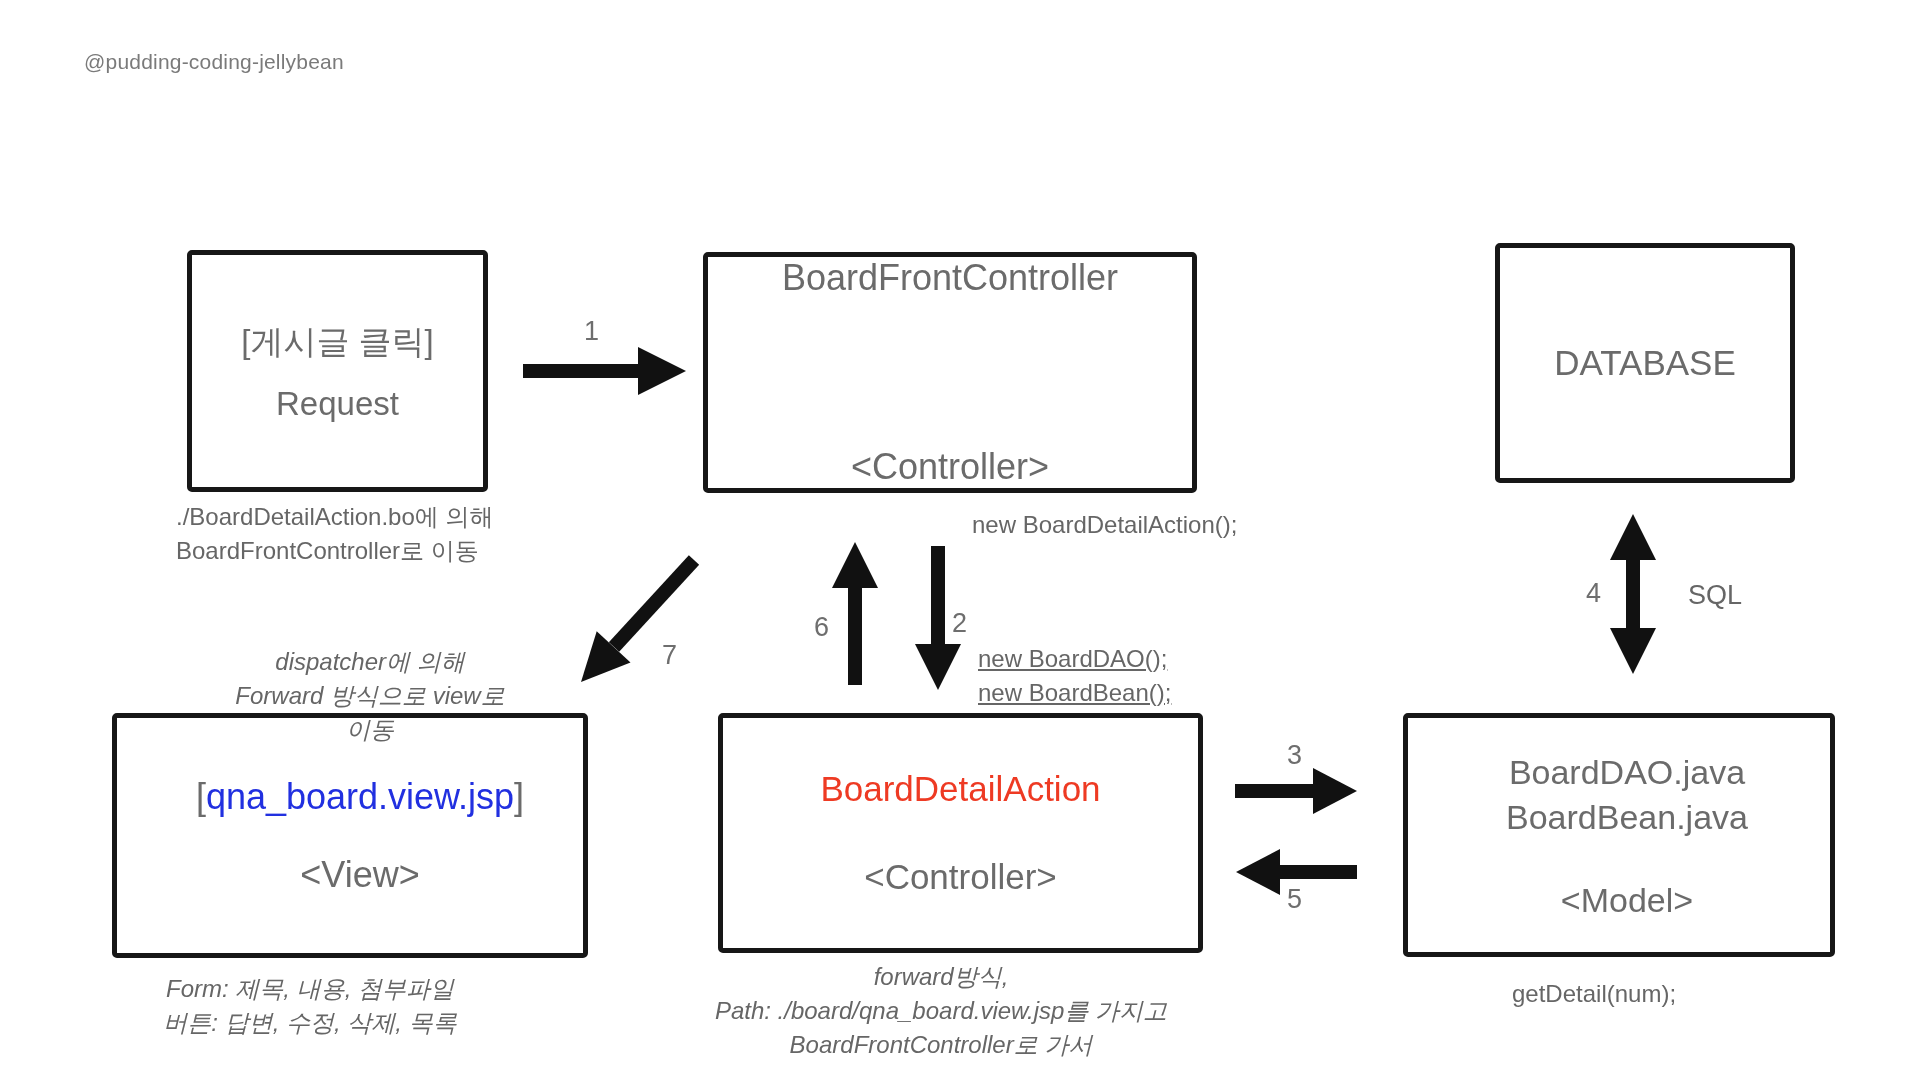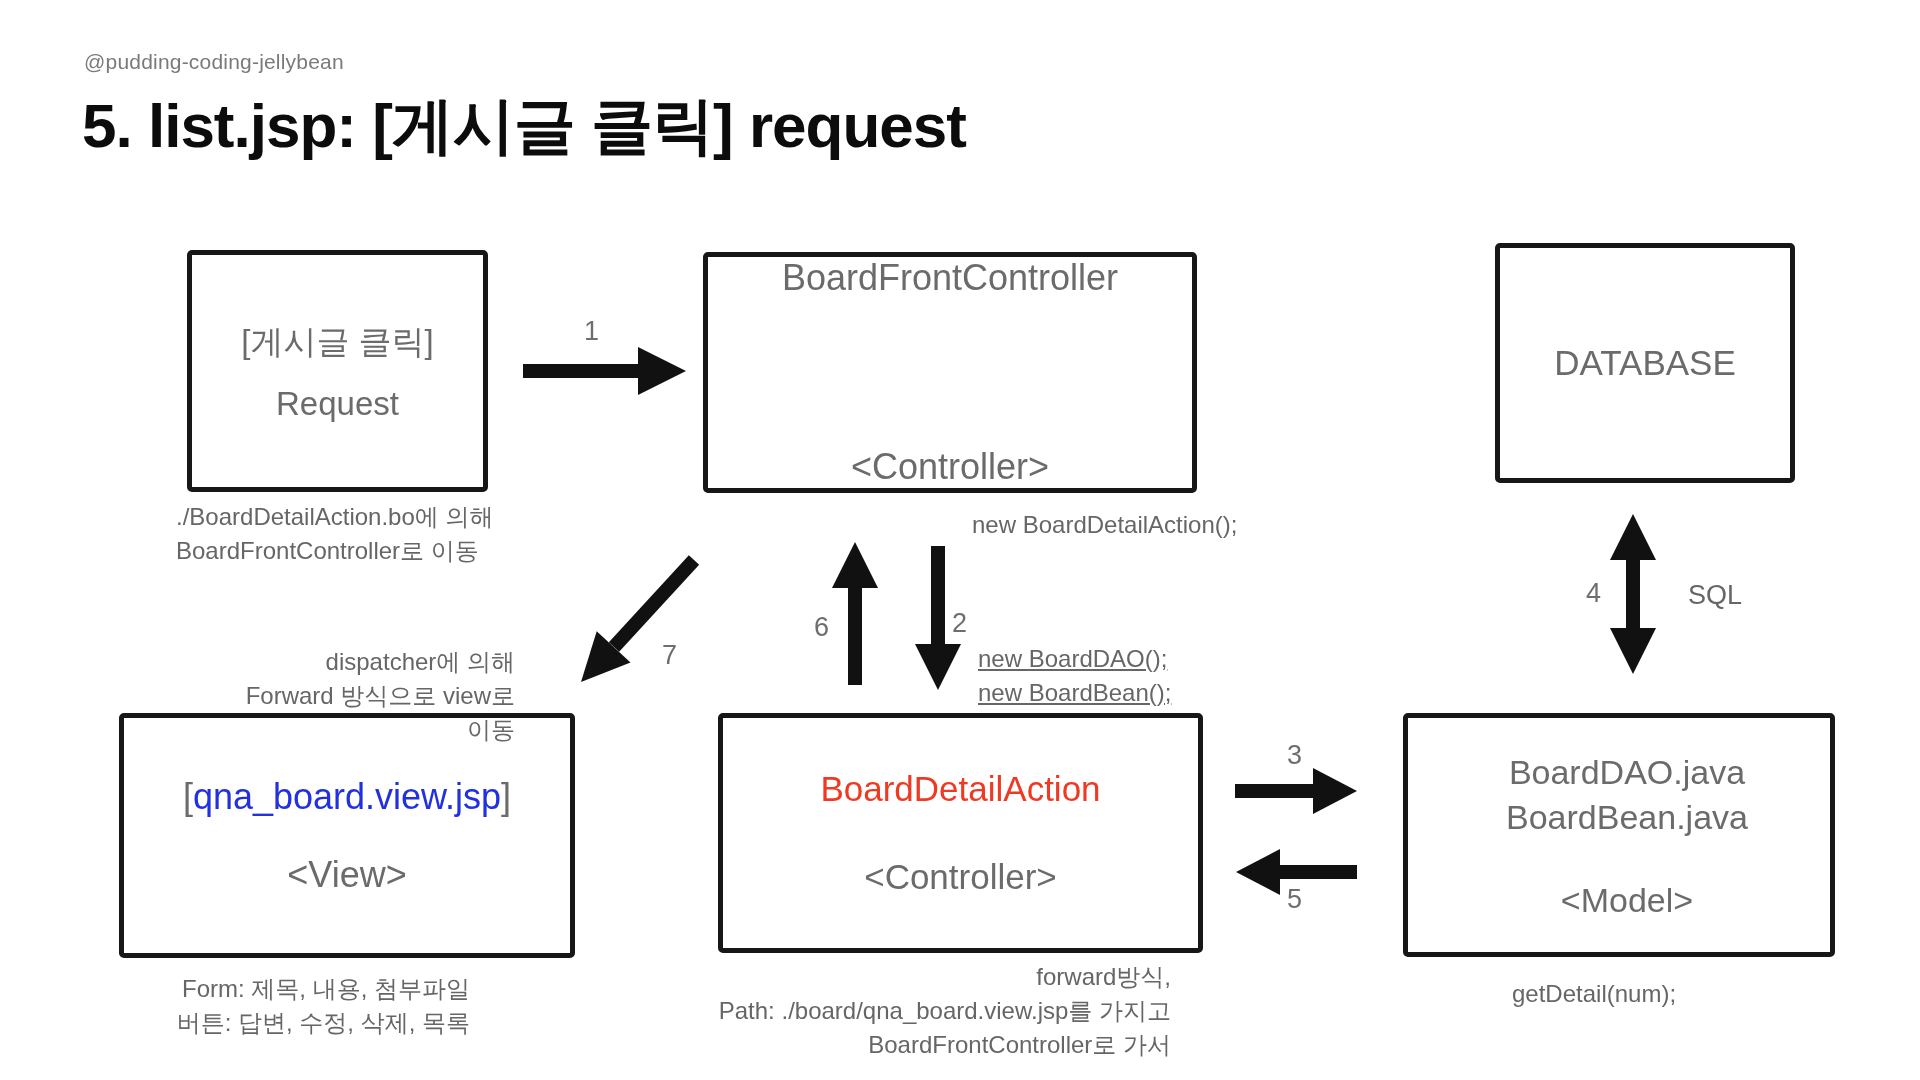--- a/index.html
+++ b/index.html
@@ -22,49 +22,48 @@
   .box {
     position: absolute; background: #ffffff;
     border: 5px solid #171717; border-radius: 5px;
     display: flex; flex-direction: column;
     align-items: center; justify-content: center;
     color: #6b6b6b; text-align: center;
   }
   #box-request { left: 187px; top: 250px; width: 291px; height: 232px; gap: 20px; font-size: 33px; }
   #box-front   { left: 703px; top: 252px; width: 484px; height: 231px; gap: 48px; font-size: 36px; justify-content: space-between; }
   #box-db      { left: 1495px; top: 243px; width: 290px; height: 230px; font-size: 35px; }
-  #box-view    { left: 119px; top: 713px; width: 446px; height: 235px; gap: 36px; font-size: 36px; }
+  #box-view    { left: 112px; top: 713px; width: 446px; height: 235px; gap: 36px; font-size: 36px; padding-left: 20px; }
   #box-action  { left: 718px; top: 713px; width: 475px; height: 230px; gap: 48px; font-size: 35px; }
   #box-model   { left: 1403px; top: 713px; width: 406px; height: 234px; font-size: 34px; padding-left: 16px; }
   #box-model .file-line { line-height: 1.32; }
   #box-model .role-line { margin-top: 42px; }
   .red  { color: #ee3a23; }
   .blue { color: #2130e0; }
 
   .note {
     position: absolute; color: #666666;
     font-size: 24px; line-height: 34px;
   }
-  .note.centered { text-align: right; }
+  .note.centered { text-align: center; font-style: italic; }
 
   .step-label {
     position: absolute; color: #6e6e6e; font-size: 27px;
   }
 
   .arrows { position: absolute; left: 0; top: 0; }
   .arrows line { stroke: #111111; stroke-width: 14; }
   .arrows polygon { fill: #111111; stroke: none; }
 </style>
 </head>
 <body>
 
 <div class="canvas">
 
   <div class="handle">@pudding-coding-jellybean</div>
-  <h1 class="title">5. list.jsp: [게시글 클릭] request</h1>
 
   <svg class="arrows" width="1920" height="1080" viewBox="0 0 1920 1080" aria-hidden="true">
 
     <g>
       <line x1="523" y1="371" x2="640" y2="371"></line>
       <polygon points="638,347 638,395 686,371"></polygon>
     </g>
 
     <g>
       <line x1="938" y1="546" x2="938" y2="646"></line>

